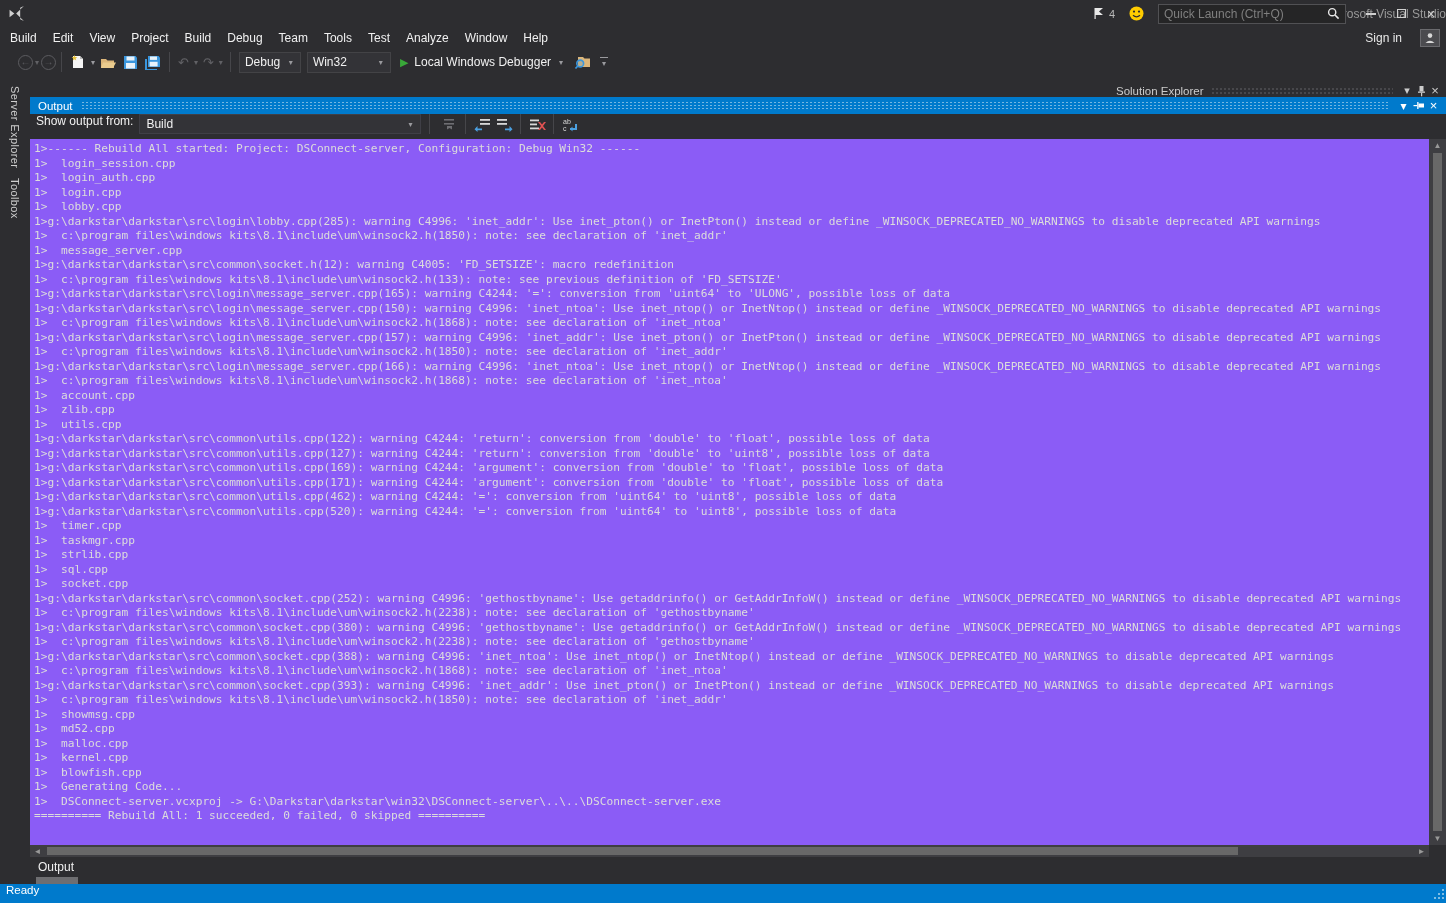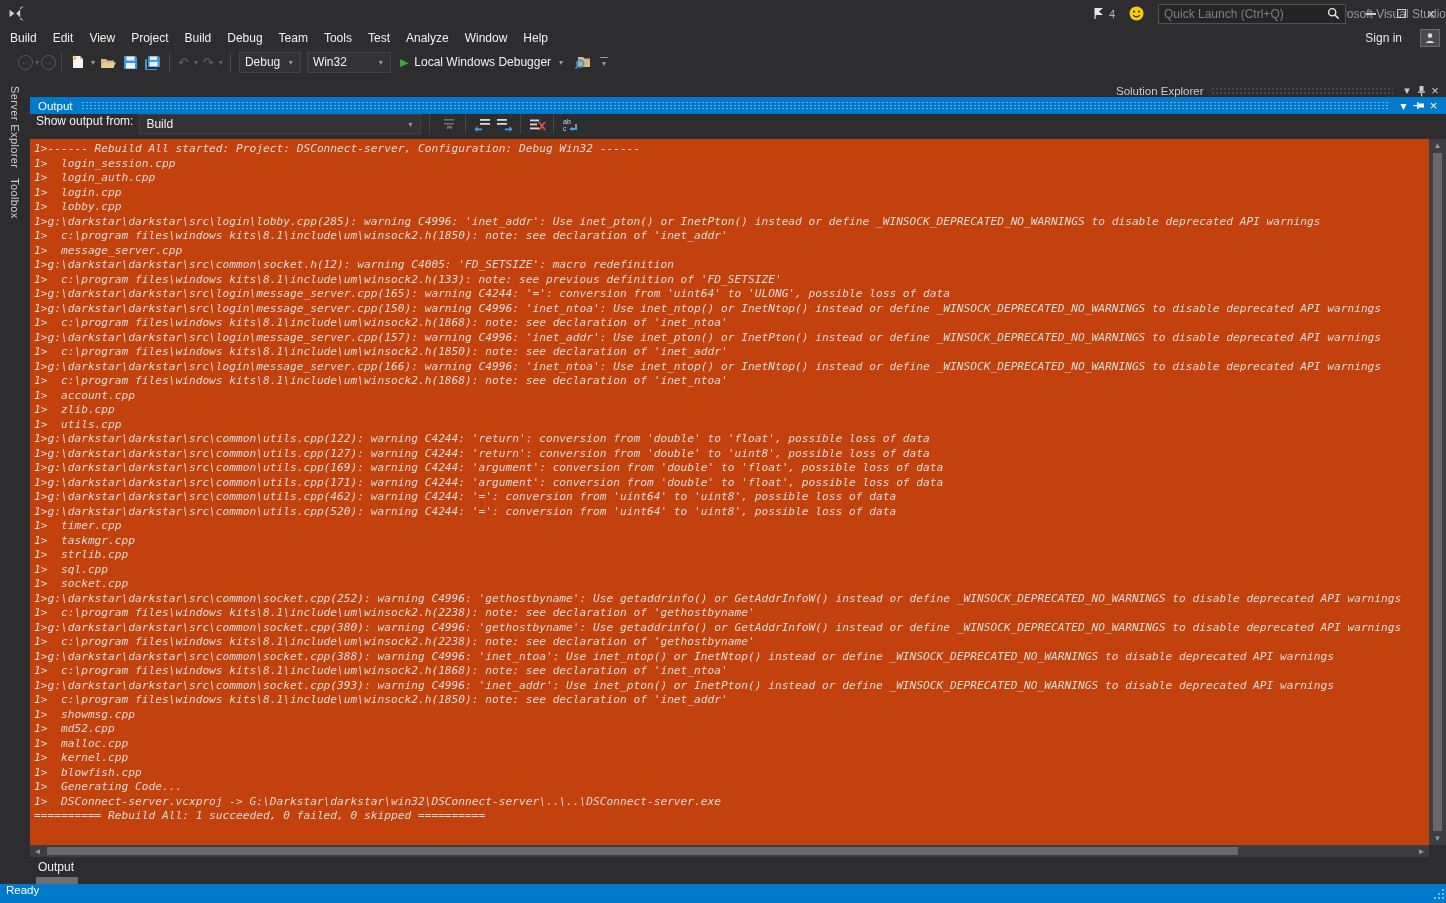--- a/index.html
+++ b/index.html
@@ -73,21 +73,21 @@
   .grip-blue { flex:1; height:9px; margin:0 8px;
     background-image:radial-gradient(circle, rgba(255,255,255,0.45) 0.9px, transparent 1px);
     background-size:4px 3px; }
   .pt-ic { display:flex; align-items:center; justify-content:center; width:15px; height:15px;
     color:#FFFFFF; font-size:12px; }
   .panel-toolbar { height:25px; display:flex; align-items:flex-start; padding-left:6px; background:#2D2D30; }
   .sof-label { margin-right:6px; }
   .sof-combo { width:282px; height:20px; background:#333337; border:1px solid #3F3F46;
     display:flex; align-items:center; justify-content:space-between; padding:0 6px; }
   .ot-ic { width:22px; height:20px; display:flex; align-items:center; justify-content:center; }
-  .content-row { flex:1; display:flex; background:#c2410c; min-height:0;font-style:italic; }
+  .content-row { flex:1; display:flex; background:#8b5cf6; min-height:0; }
   .output-text { flex:1; overflow:hidden; padding:3px 0 0 4px;
     font-family:"DejaVu Sans Mono", monospace; font-size:11.2px; line-height:14.5px;
     color:#DCDCDC; white-space:pre; }
   .vscroll { width:17px; background:#3E3E42; display:flex; flex-direction:column; align-items:center; }
   .vs-arrow { color:#999999; font-size:8px; height:13px; display:flex; align-items:center; }
   .vs-thumb { width:9px; flex:1; margin:1px 0; background:#686868; }
   .hscroll-row { height:12px; display:flex; align-items:center; margin-right:17px; background:#3E3E42; }
   .hs-arrow { width:15px; color:#999999; font-size:8px; text-align:center; }
   .hs-track { flex:1; height:12px; position:relative; }
   .hs-thumb { position:absolute; left:2px; top:2px; height:8px; width:87%; background:#686868; }

